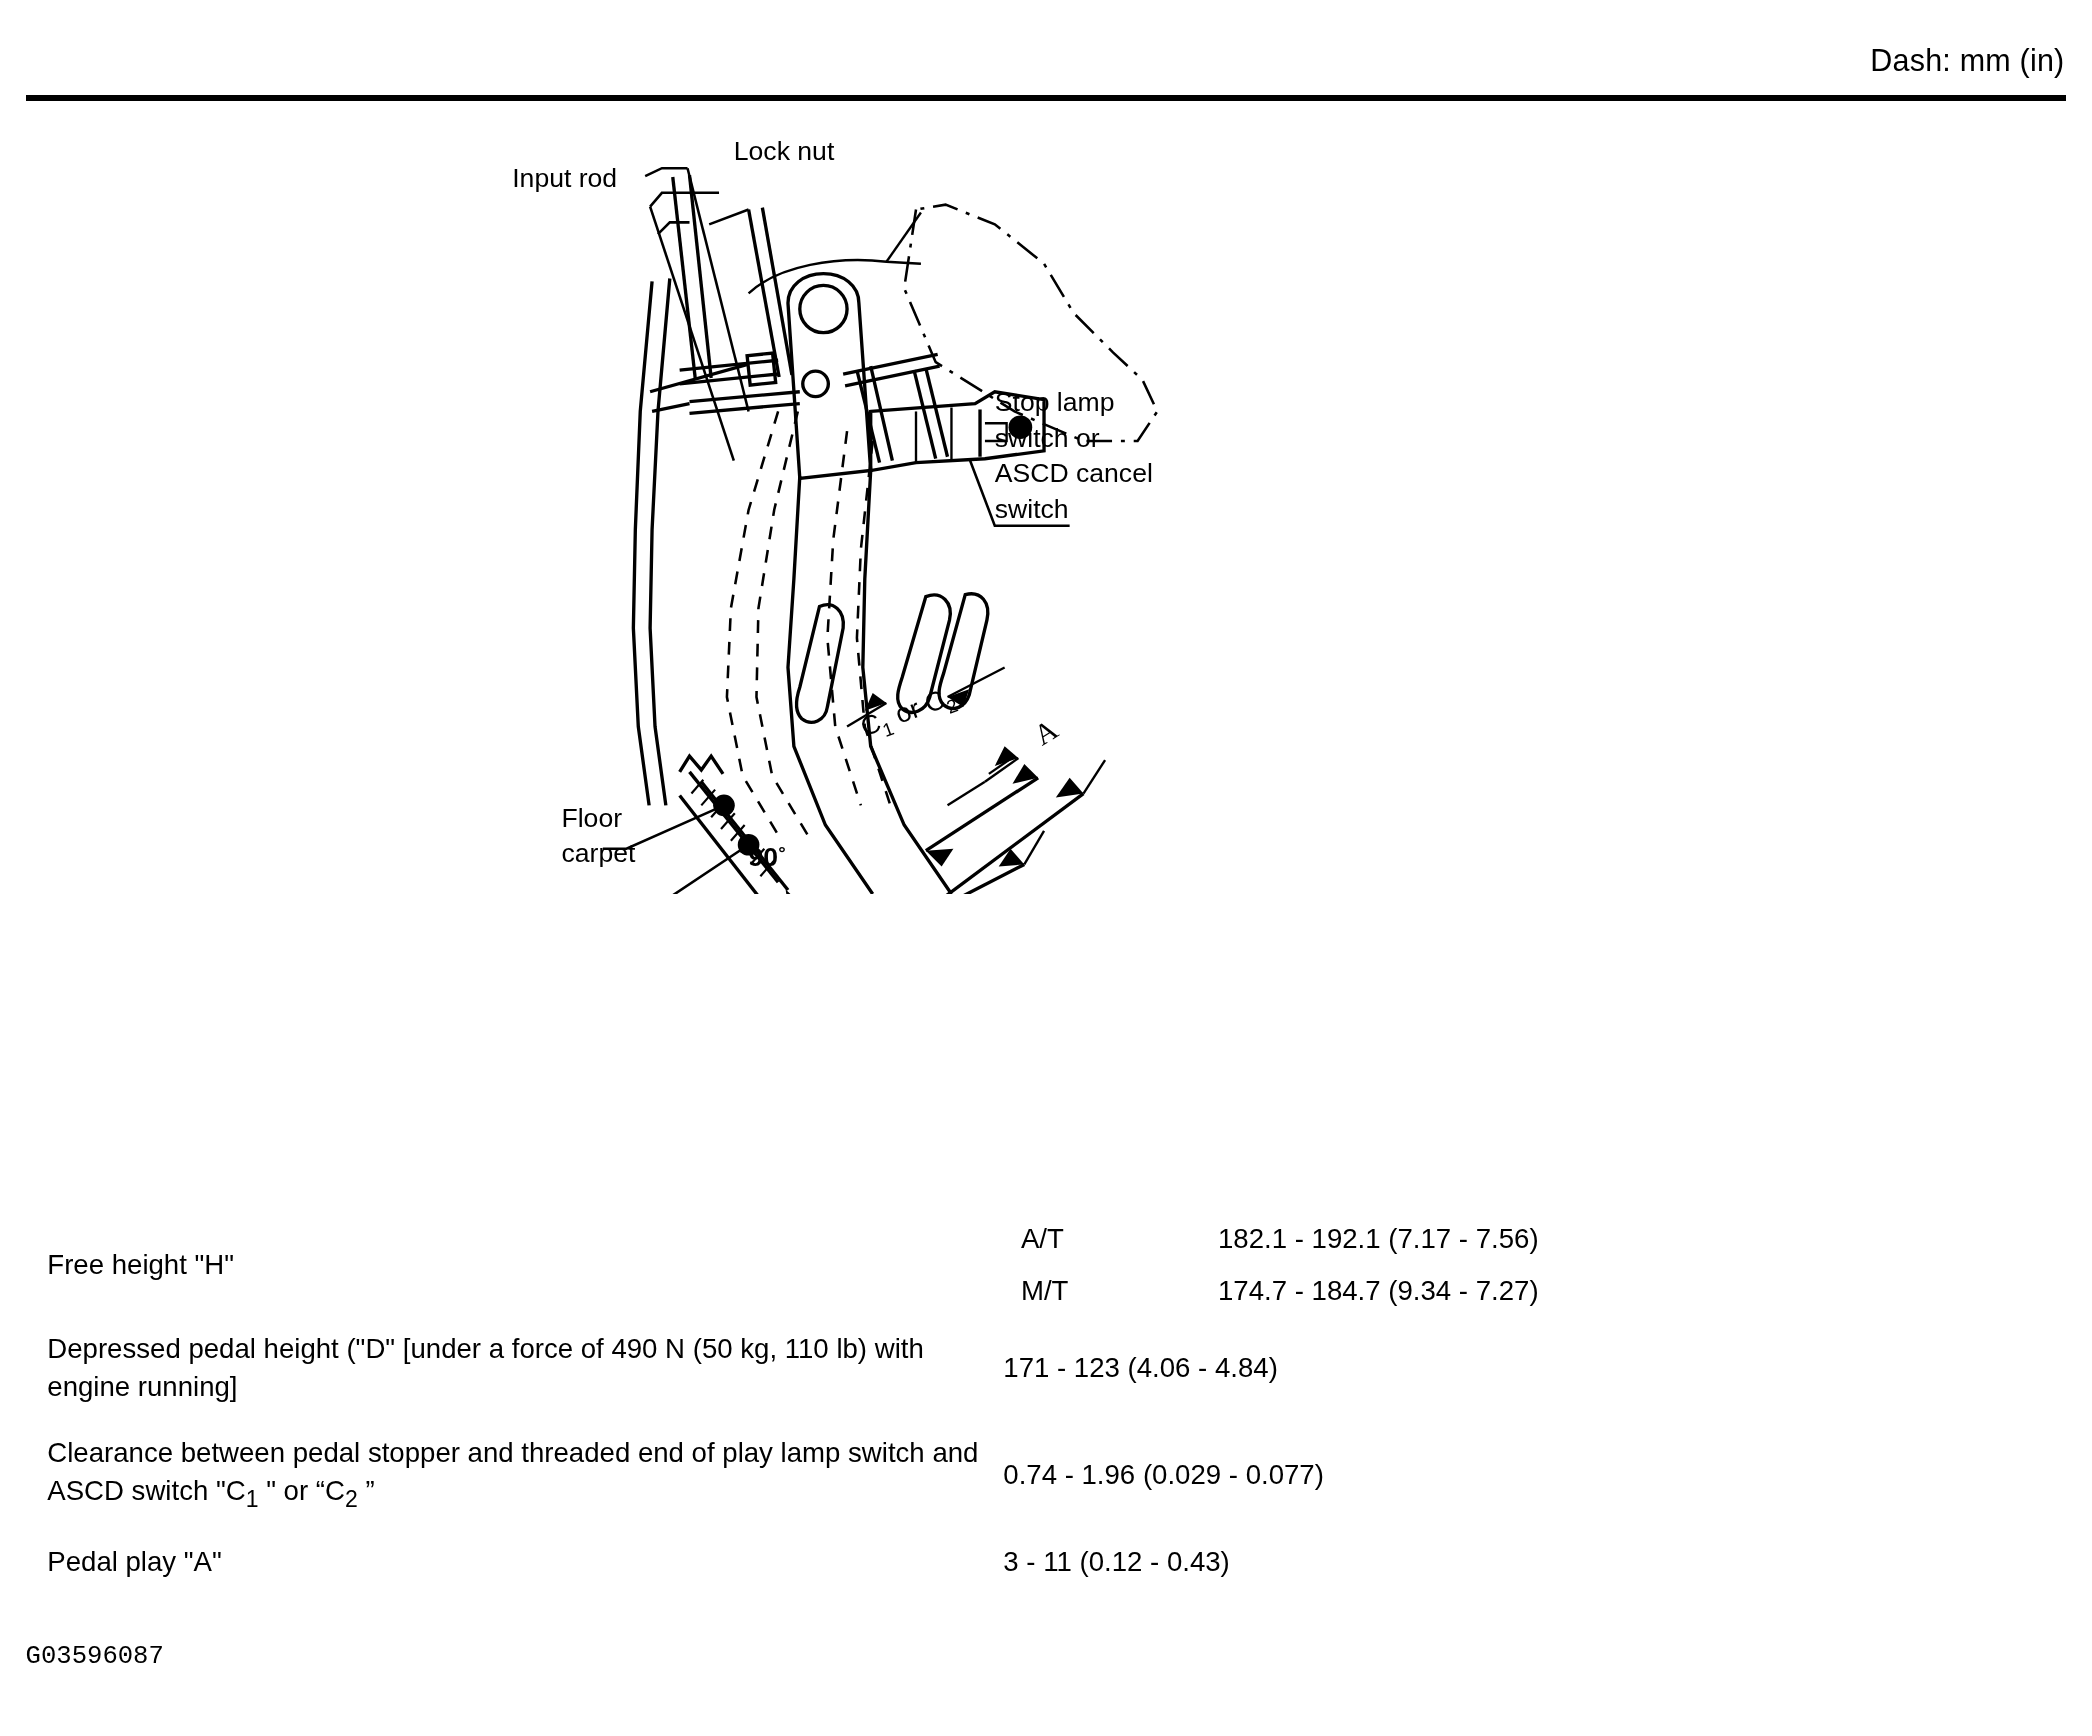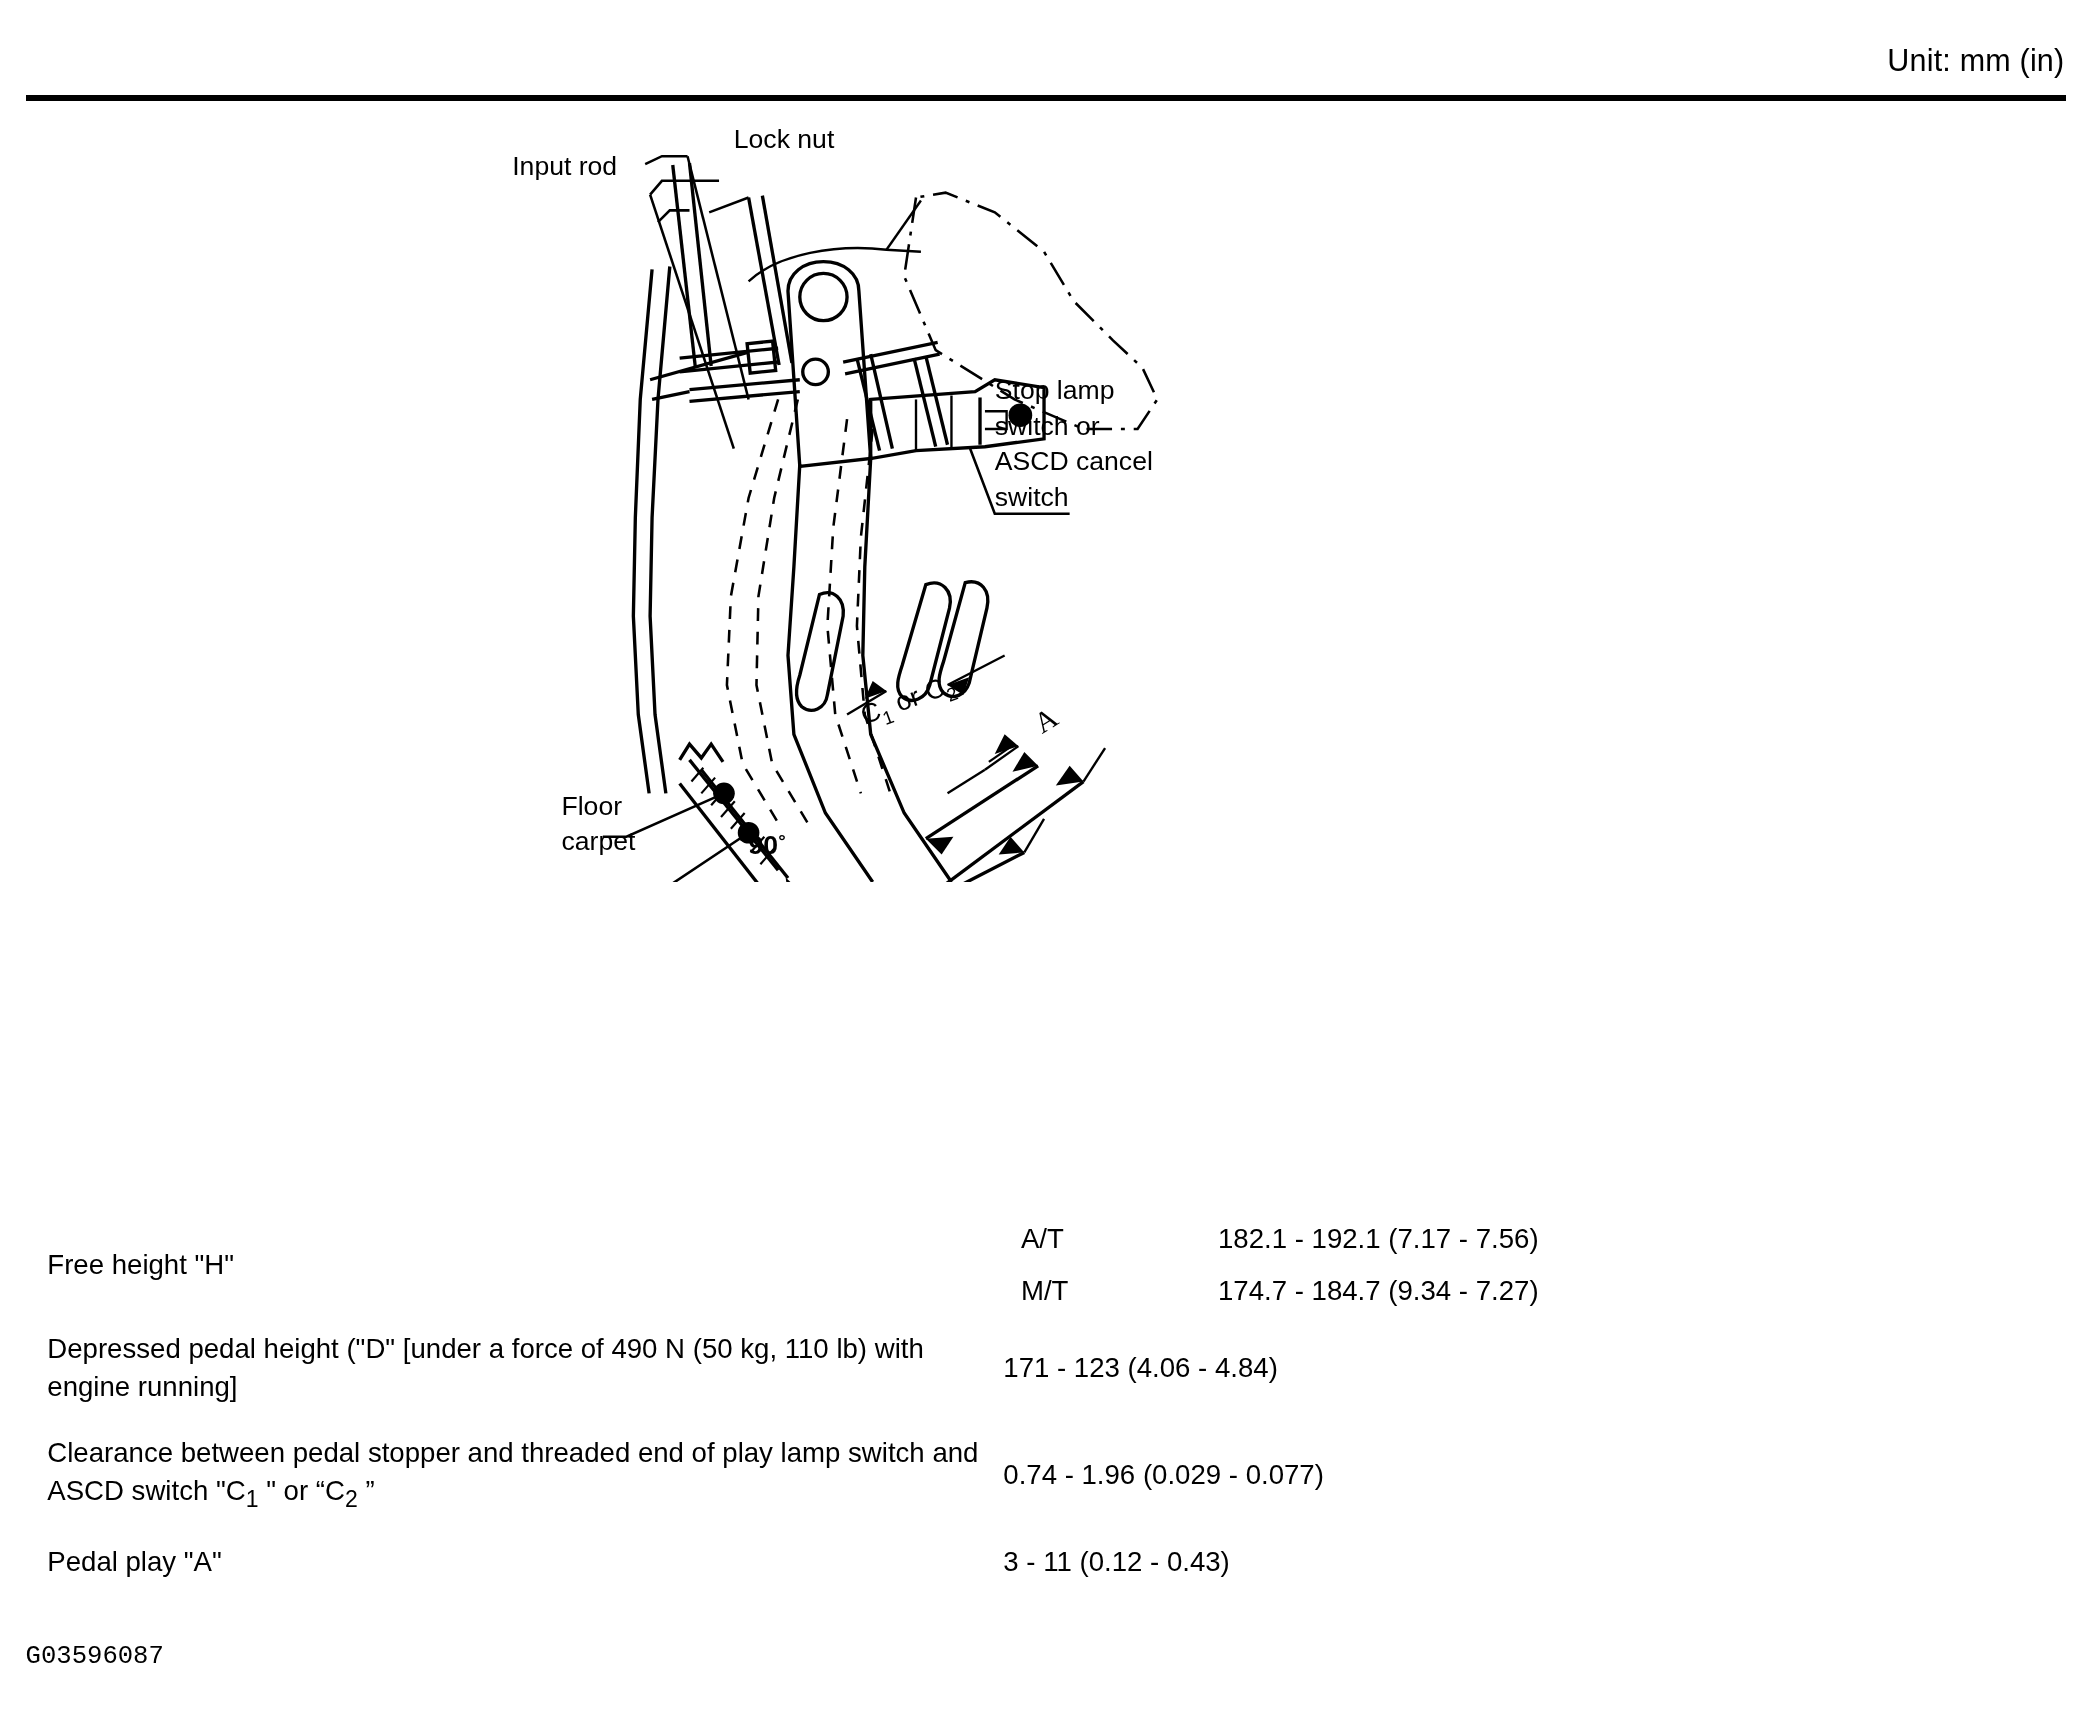--- a/index.html
+++ b/index.html
@@ -31,21 +31,21 @@
     right: 25.6px;
     top: 95px;
     height: 5.9px;
     background: #000;
   }
 
   
   #diagram {
     position: absolute;
     left: 0;
-    top: 104px;
+    top: 116px;
     width: 2092px;
     height: 778px;
   }
   #diagram svg { display: block; }
 
   .dlabel {
     font-family: "Liberation Sans", sans-serif;
     font-size: 27px;
     fill: #000;
   }
@@ -108,21 +108,21 @@
     position: absolute;
     left: 25.6px;
     top: 1642px;
     font-size: 25.6px;
     font-family: Liberation Mono, monospace;
   }
 </style>
 </head>
 <body>
 
-<div id="unit-header">Unit: mm (in)</div>
+<div id="unit-header">Dash: mm (in)</div>
 <div id="header-rule"></div>
 
 <div id="diagram">
 <svg width="2092" height="778" viewBox="0 0 2124 790" xmlns="http://www.w3.org/2000/svg">
 
   <path class="stroke-lead" d="M660 92 L672 78 L730 78"></path>
   <path class="stroke-lead" d="M660 92 L745 350"></path>
 
   <path class="stroke-lead" d="M668 120 L680 108 L700 108"></path>
   <path class="stroke-lead" d="M760 95 L720 110"></path>

